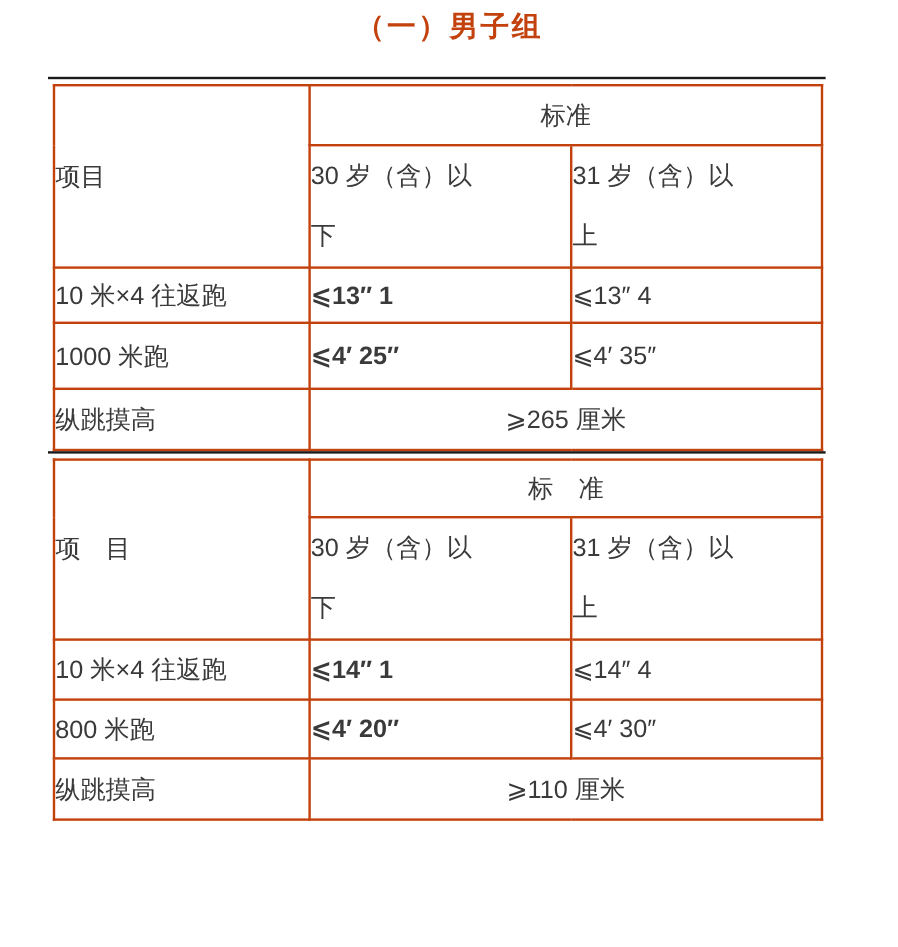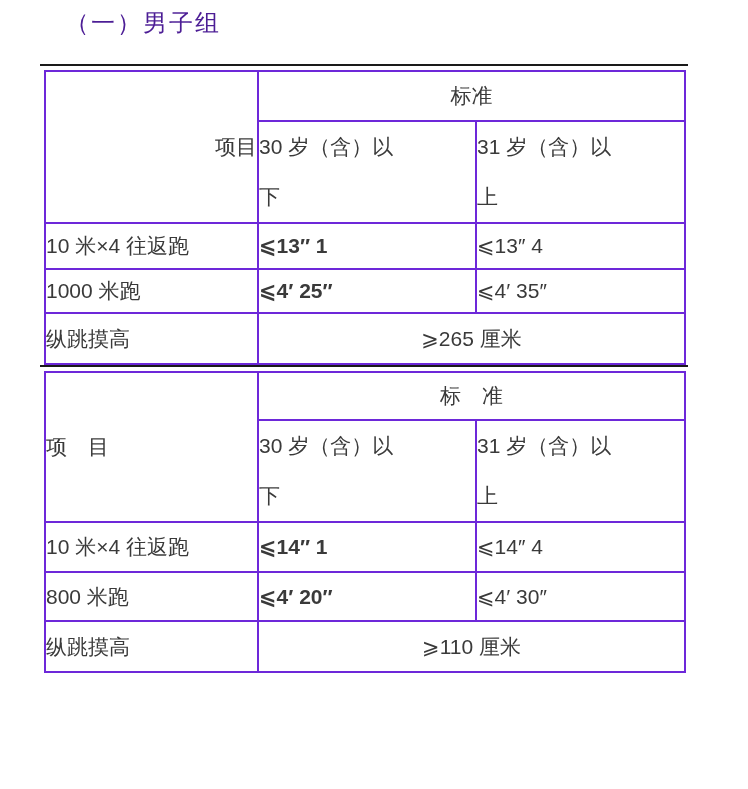--- a/index.html
+++ b/index.html
@@ -16,71 +16,72 @@
   }
   .page {
     box-sizing: border-box;
     width: 748px;
     height: 789px;
     padding: 10px 64px 0 44px;
     overflow: hidden;
   }
   .sec-heading {
     font-size: 24px;
-    font-weight: normal;
-    color: #4c1d95;
+    font-weight: bold;
+    color: #c2410c;
     letter-spacing: 2px;
     line-height: 26px;
     padding-left: 21px;
+    text-align: center;
   }
   .sec-heading.first { margin: 0 0 28px 0; }
   .sec-heading.second { margin: 40px 0 16px 0; }
   .topline {
     border-top: 2px solid #1a1a1a;
     margin: 0 -4px 4px -4px;
     height: 0;
   }
   table.std-table {
     border-collapse: collapse;
     table-layout: fixed;
     width: 640px;
     font-size: 21px;
     color: #3a3a3a;
   }
   table.std-table td {
-    border: 2px solid #6d28d9;
+    border: 2px solid #c2410c;
     vertical-align: middle;
     padding: 0;
     overflow: hidden;
   }
   col.c1 { width: 213px; }
   col.c2 { width: 218px; }
   col.c3 { width: 209px; }
 
-  td.item-head { padding-left: 42px; text-align: right; }
+  td.item-head { padding-left: 42px; }
   td.item-head-top {
     padding-left: 28px;
     vertical-align: top;
     line-height: 46px;
   }
   td.std-head { text-align: center; }
   td.age-head {
     white-space: pre-line;
     line-height: 50px;
     vertical-align: middle;
   }
   td.item { padding-left: 14px; }
   td.v1 { padding-left: 26px; font-weight: bold; }
   td.v2 { padding-left: 30px; }
   td.vc { text-align: center; margin-top: 44px; }
 
   tr.t1-r1 { height: 50px; }
   tr.t1-r2 { height: 100px; }
   tr.t1-r3 { height: 46px; }
-  tr.t1-r4 { height: 44px; }
+  tr.t1-r4 { height: 55px; }
   tr.t1-r5 { height: 51px; }
 
   tr.t2-r1 { height: 48px; }
   tr.t2-r2 { height: 101px; }
   tr.t2-r3 { height: 50px; }
   tr.t2-r4 { height: 49px; }
   tr.t2-r5 { height: 51px; }
 </style>
 </head>
 <body>

